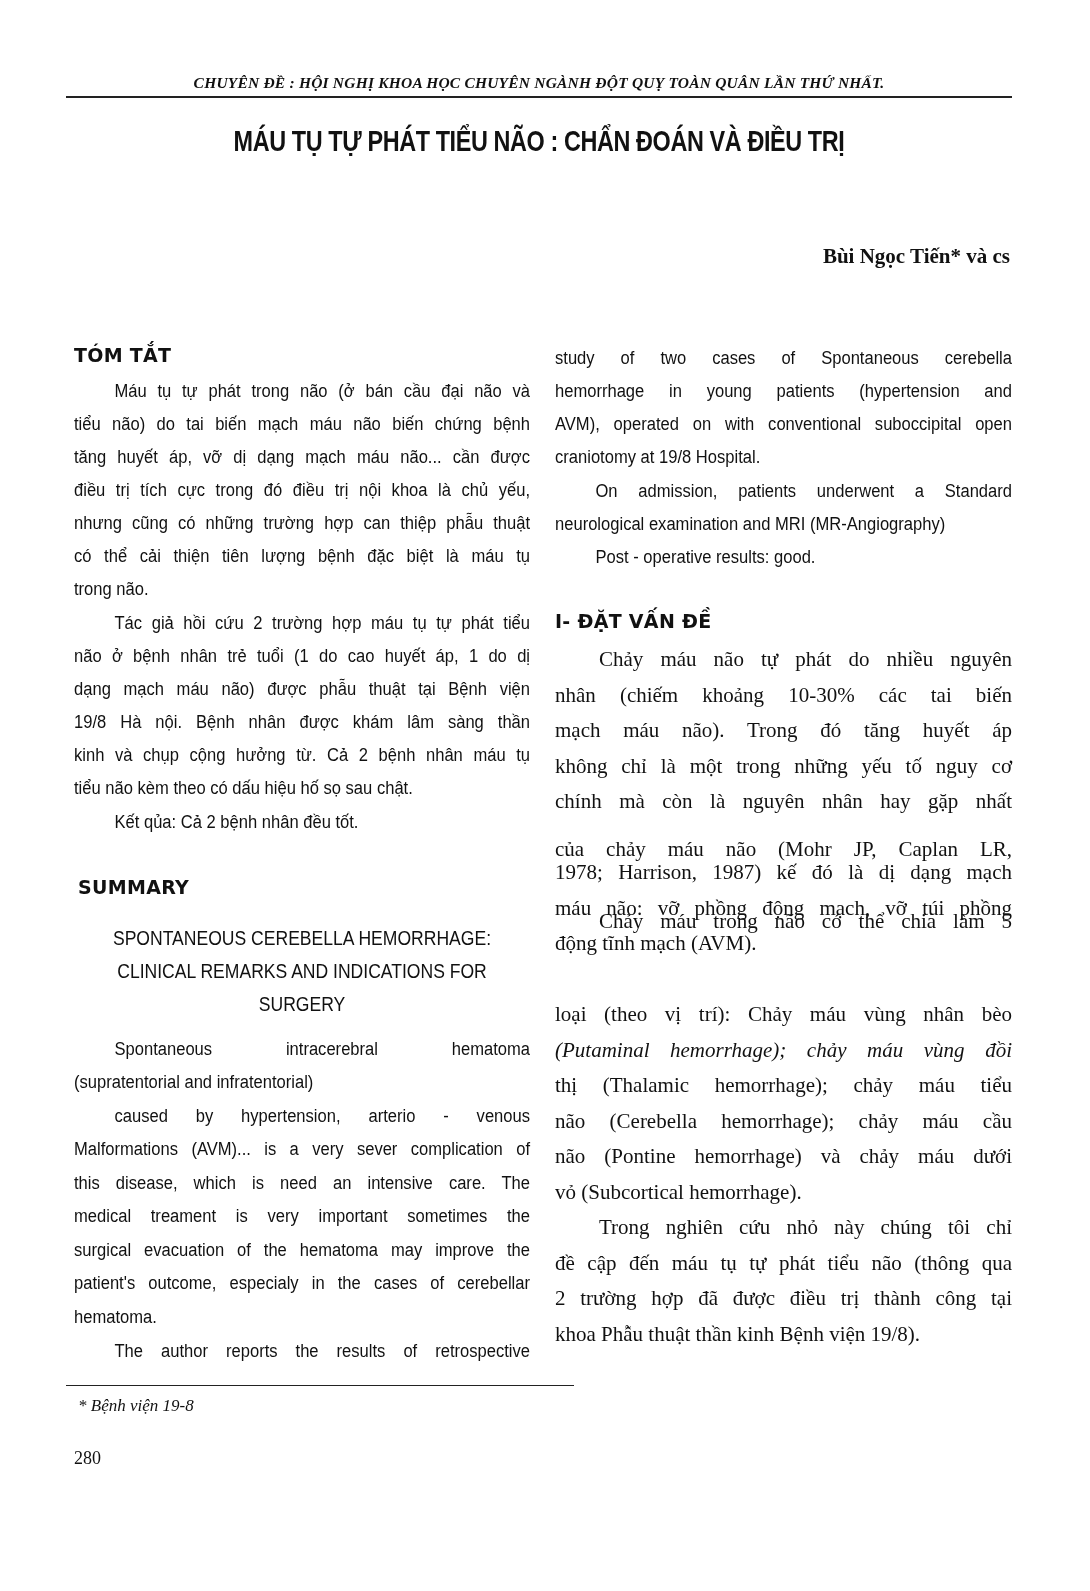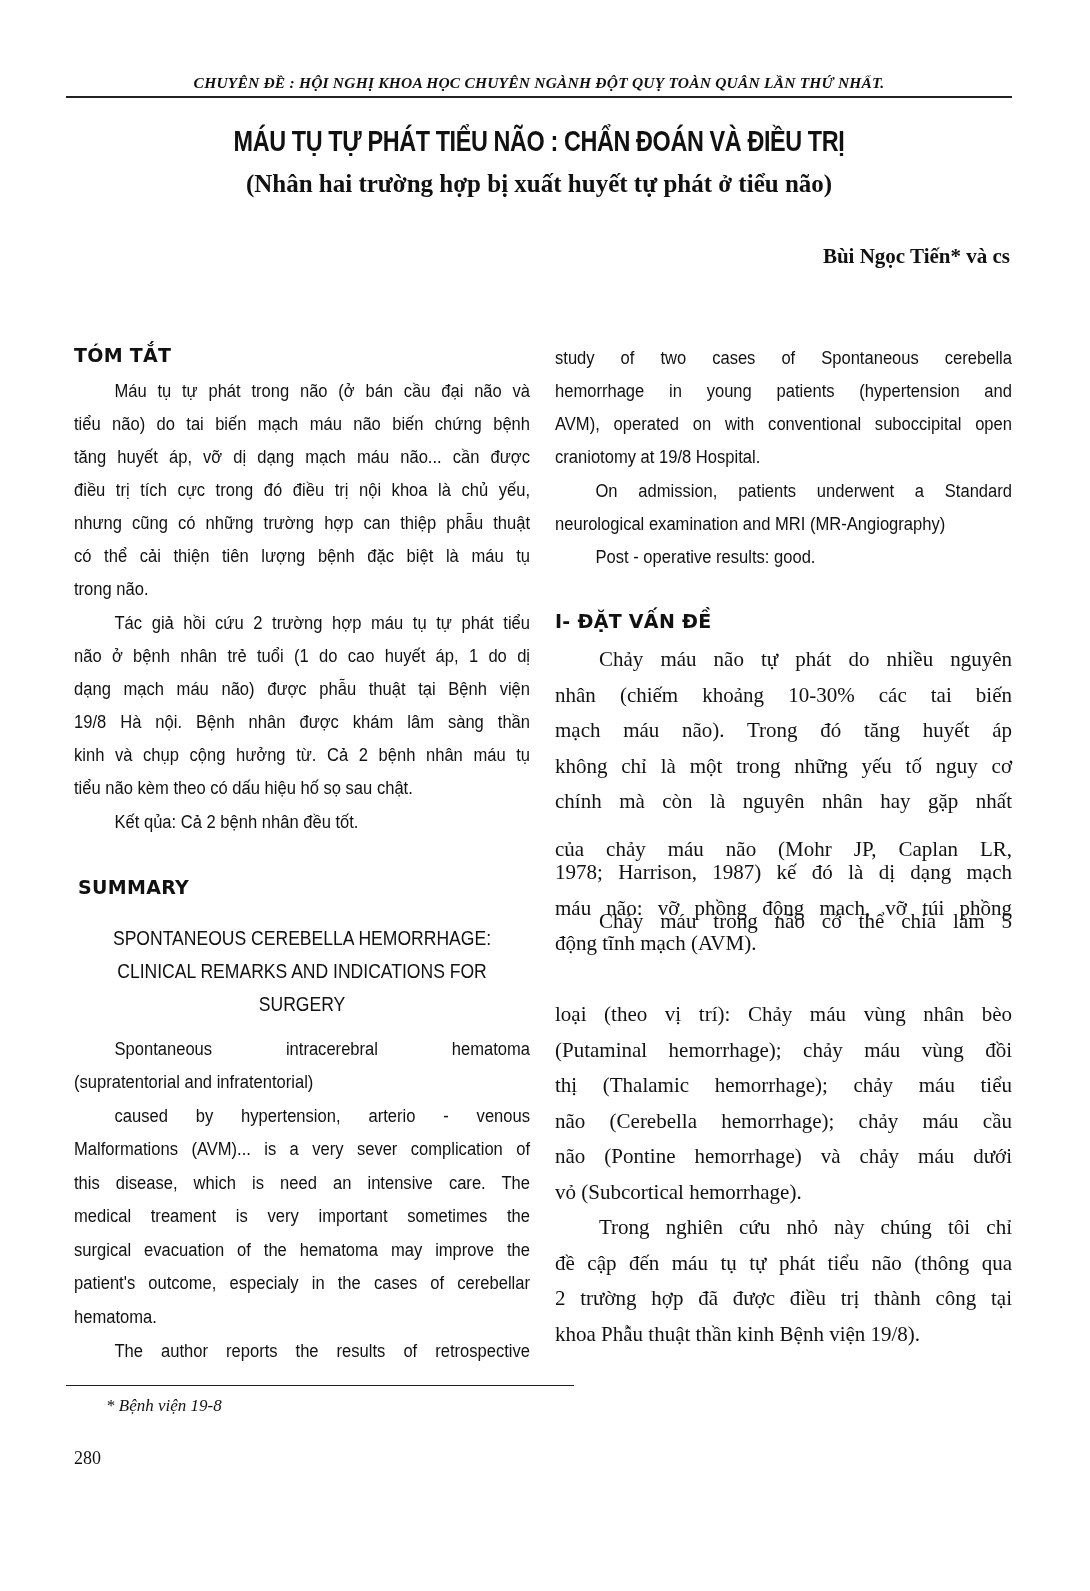--- a/index.html
+++ b/index.html
@@ -66,37 +66,36 @@
     font-family: "Liberation Sans", sans-serif; font-size: 19.5px; line-height: 33px;
     transform: scaleX(0.9); transform-origin: center;
   }
 
   .foot-rule {
     position: absolute; left: 66px; top: 1385px; width: 508px; height: 0;
     border-top: 1.5px solid #222;
   }
   .footnote {
     position: absolute; left: 78px; top: 1396px;
-    font-family: "Liberation Serif", serif; font-style: italic; font-size: 17px; margin-left: 28px;
+    font-family: "Liberation Serif", serif; font-style: italic; font-size: 17px;
   }
   .page-number {
     position: absolute; left: 74px; top: 1448px;
     font-family: "Liberation Serif", serif; font-size: 18px;
   }
 </style>
 </head>
 <body>
 
 <div class="page">
 
   <div class="running-head">CHUYÊN ĐỀ : HỘI NGHỊ KHOA HỌC CHUYÊN NGÀNH ĐỘT QUỴ TOÀN QUÂN LẦN THỨ NHẤT.</div>
   <div class="head-rule"></div>
 
   <div class="title">MÁU TỤ TỰ PHÁT TIỂU NÃO : CHẨN ĐOÁN VÀ ĐIỀU TRỊ</div>
-  <div class="subtitle">(Nhân hai trường hợp bị xuất huyết tự phát ở tiểu não)</div>
   <div class="author">Bùi Ngọc Tiến* và cs</div>
 
   <div class="col col-left" style="top:0;height:1591px;">
     <div class="sec-heading" style="top:344px;left:0;">TÓM TẮT</div>
 
     <div>
       <div class="sans-line w ind" style="top:380px;">Máu tụ tự phát trong não (ở bán cầu đại não và</div>
       <div class="sans-line w" style="top:413px;">tiểu não) do tai biến mạch máu não biến chứng bệnh</div>
       <div class="sans-line w" style="top:446px;">tăng huyết áp, vỡ dị dạng mạch máu não... cần được</div>
       <div class="sans-line w" style="top:479px;">điều trị tích cực trong đó điều trị nội khoa là chủ yếu,</div>
@@ -152,21 +151,21 @@
       <div class="serif-line" style="top:682px;">nhân (chiếm khoảng 10-30% các tai biến</div>
       <div class="serif-line" style="top:717px;">mạch máu não). Trong đó tăng huyết áp</div>
       <div class="serif-line" style="top:753px;">không chỉ là một trong những yếu tố nguy cơ</div>
       <div class="serif-line" style="top:788px;">chính mà còn là nguyên nhân hay gặp nhất</div>
       <div class="serif-line" style="top:824px;margin-top:12px;">của chảy máu não (Mohr JP, Caplan LR,</div>
       <div class="serif-line" style="top:859px;">1978; Harrison, 1987) kế đó là dị dạng mạch</div>
       <div class="serif-line" style="top:895px;">máu não: vỡ phồng động mạch, vỡ túi phồng</div>
       <div class="serif-line last" style="top:930px;">động tĩnh mạch (AVM).</div>
       <div class="serif-line ind" style="top:908px;">Chảy máu trong não có thể chia làm 5</div>
       <div class="serif-line" style="top:1001px;">loại (theo vị trí): Chảy máu vùng nhân bèo</div>
-      <div class="serif-line" style="top:1037px;">(Putaminal hemorrhage); chảy máu vùng đồi</div>
+      <div class="serif-line" style="top:1037px;font-style:italic;">(Putaminal hemorrhage); chảy máu vùng đồi</div>
       <div class="serif-line" style="top:1072px;">thị (Thalamic hemorrhage); chảy máu tiểu</div>
       <div class="serif-line" style="top:1108px;">não (Cerebella hemorrhage); chảy máu cầu</div>
       <div class="serif-line" style="top:1143px;">não (Pontine hemorrhage) và chảy máu dưới</div>
       <div class="serif-line last" style="top:1179px;">vỏ (Subcortical hemorrhage).</div>
       <div class="serif-line ind" style="top:1214px;">Trong nghiên cứu nhỏ này chúng tôi chỉ</div>
       <div class="serif-line" style="top:1250px;">đề cập đến máu tụ tự phát tiểu não (thông qua</div>
       <div class="serif-line" style="top:1285px;">2 trường hợp đã được điều trị thành công tại</div>
       <div class="serif-line last" style="top:1321px;">khoa Phẫu thuật thần kinh Bệnh viện 19/8).</div>
     </div>
   </div>

